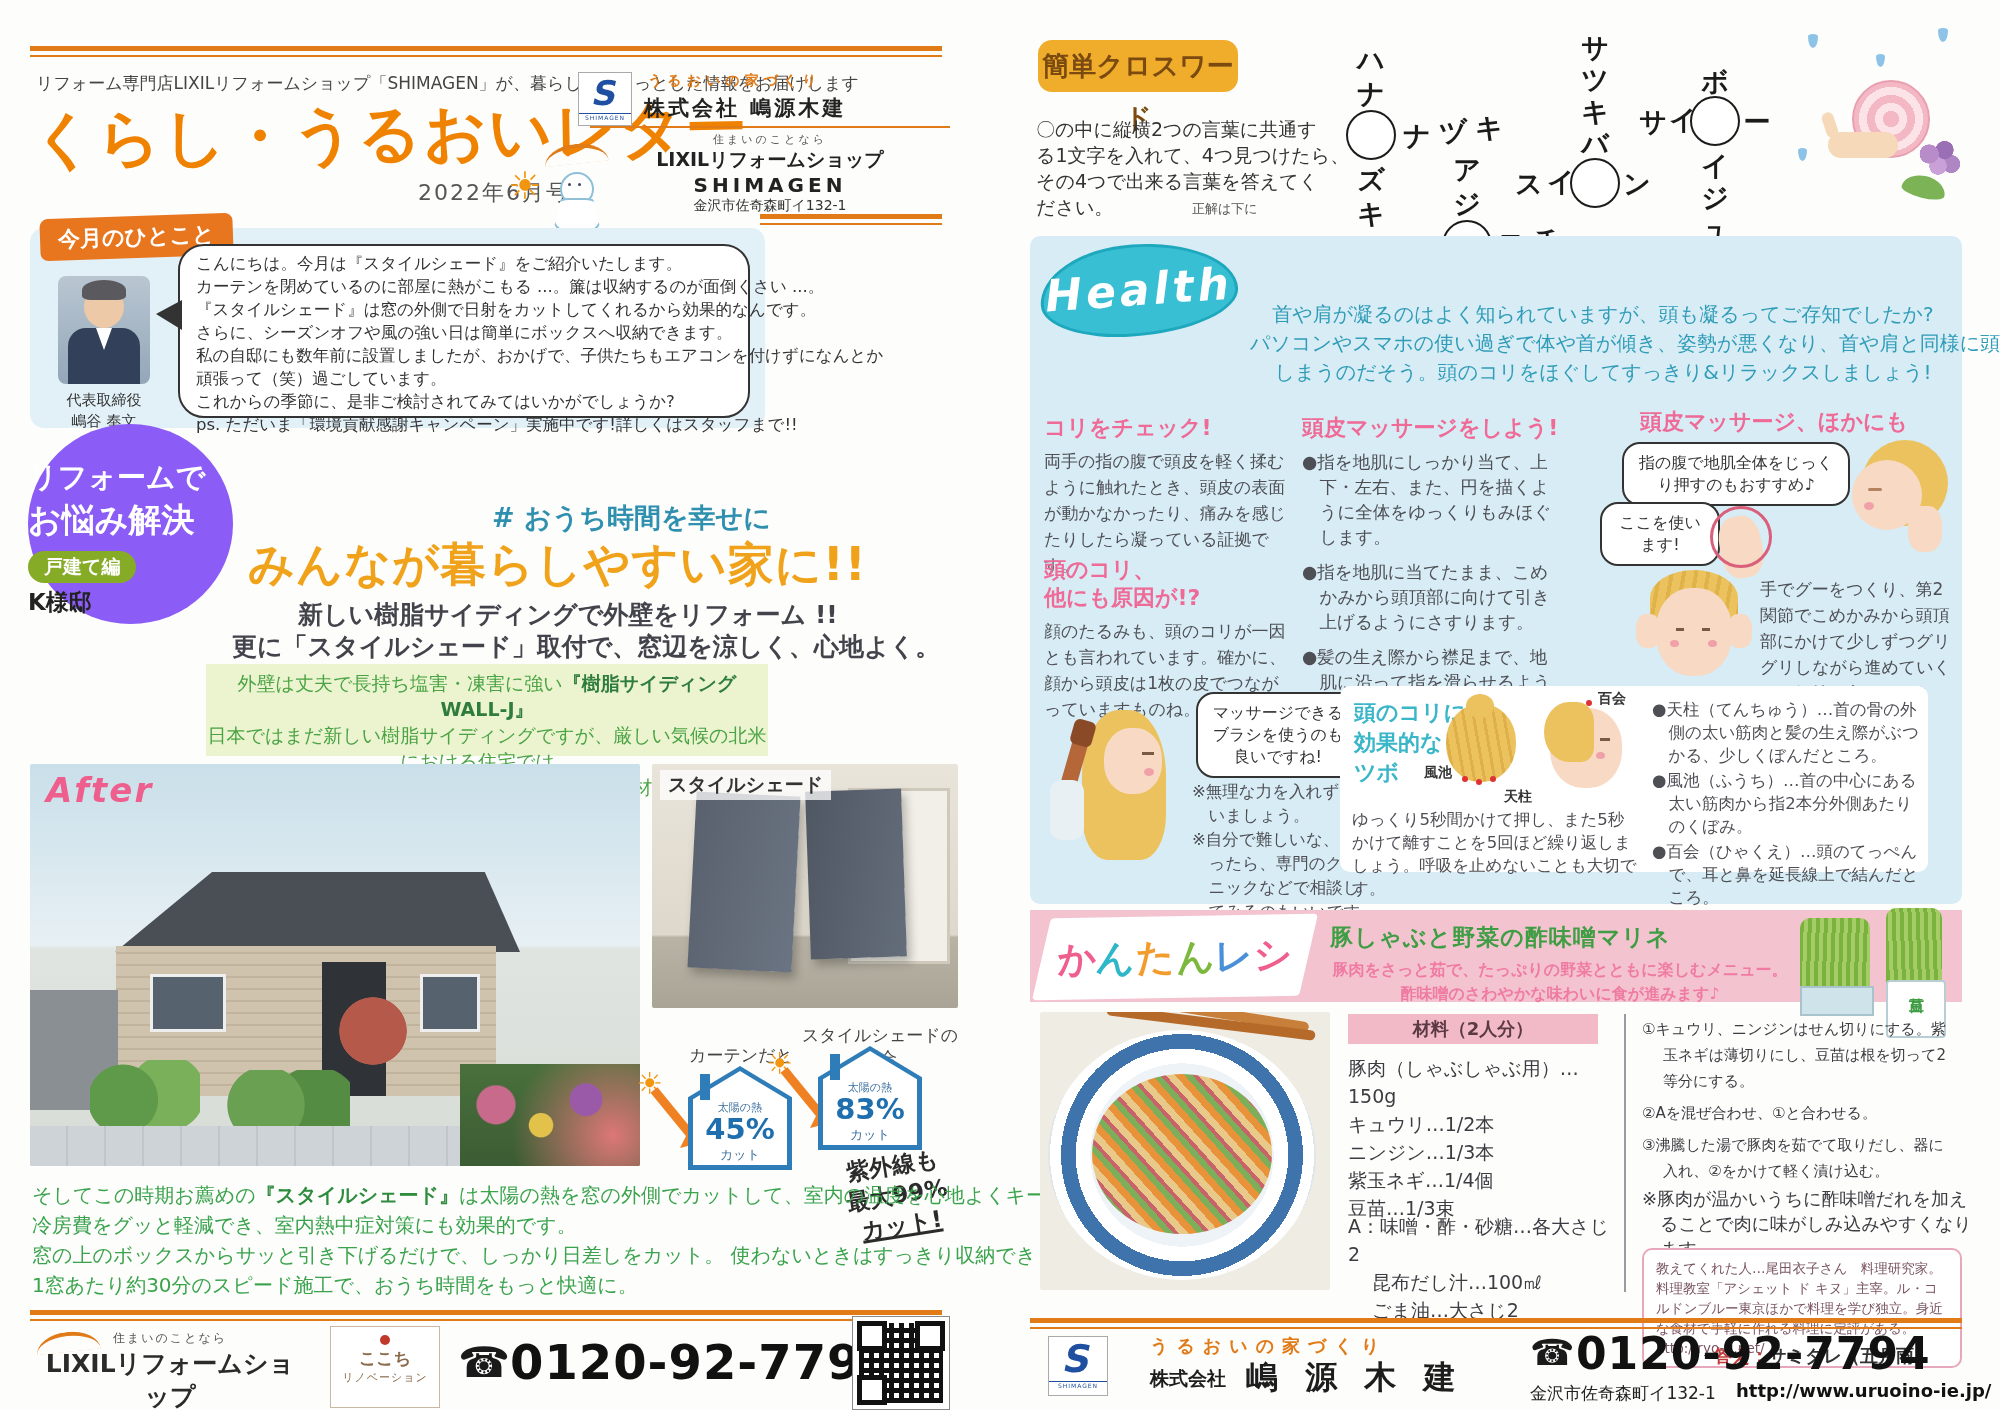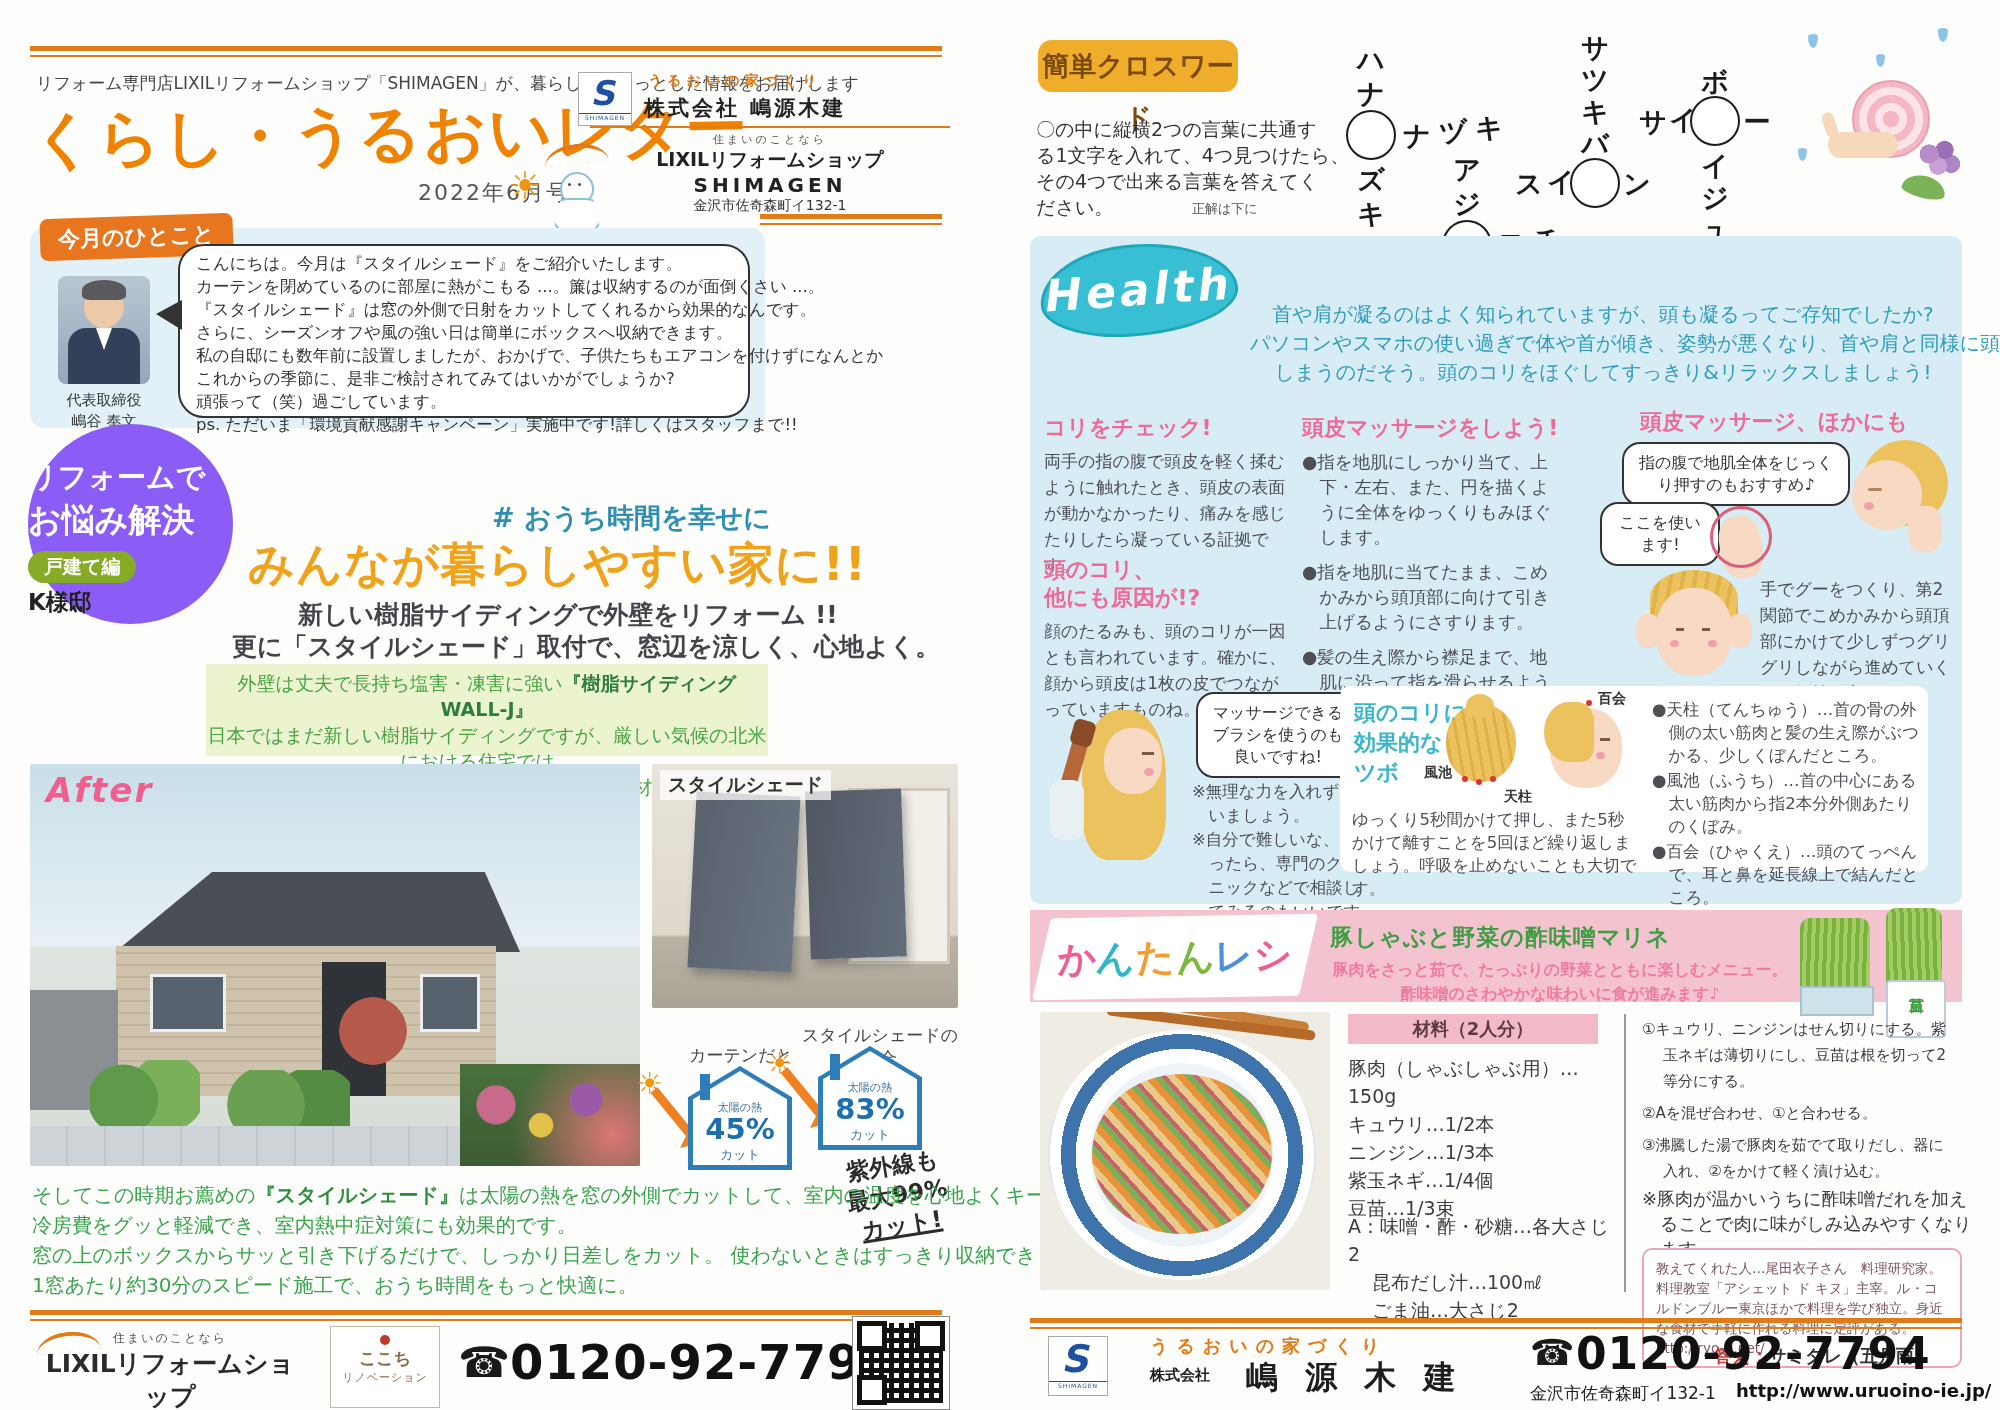--- a/index.html
+++ b/index.html
@@ -98,21 +98,21 @@
   .mat-head{background:#f2b9c7;color:#5c3a44;font-size:18px;font-weight:bold;text-align:center;line-height:30px;}
   .mat-line{font-size:19px;color:#3c3c42;line-height:28px;}
   .step{font-size:15px;color:#3c3c42;line-height:26px;padding-left:1.4em;text-indent:-1.4em;margin-bottom:6px;}
   .recipe-note{font-size:18px;color:#3c3c42;line-height:25px;padding-left:1em;text-indent:-1em;}
   .chef-box{border:2px solid #e8a7ba;border-radius:10px;background:#fff;font-size:13.5px;color:#7a5560;line-height:20px;padding:8px 12px;}
   .answer{font-size:18px;color:#333;font-weight:bold;}
   .answer .lab{color:#c03a3a;}
   .divider-v{border-left:2px solid #9a9aa0;}
   
   .rf-company{font-size:32px;font-weight:bold;color:#1d1d1d;letter-spacing:8px;}
-  .rf-kk{font-size:15px;font-weight:bold;color:#1d1d1d;}
+  .rf-kk{font-size:19px;font-weight:bold;color:#1d1d1d;}
   .rf-addr{font-size:17px;color:#222;}
   .rf-url{font-size:18px;color:#111;font-weight:bold;}
   
   .ph{overflow:hidden;border-radius:2px;}
 </style>
 </head>
 <body>
 
 <div id="canvas">
 
@@ -157,22 +157,22 @@
     <div>嶋谷 奉文</div>
   </div>
   <div class="abs bubble" style="left:178px;top:244px;width:568px;height:170px;"></div>
   <div class="abs bubble-tail" style="left:156px;top:300px;"></div>
   <div class="abs" style="left:196px;top:252px;">
     <div class="hito-line">こんにちは。今月は『スタイルシェード』をご紹介いたします。</div>
     <div class="hito-line">カーテンを閉めているのに部屋に熱がこもる ...。簾は収納するのが面倒くさい ...。</div>
     <div class="hito-line">『スタイルシェード』は窓の外側で日射をカットしてくれるから効果的なんです。</div>
     <div class="hito-line">さらに、シーズンオフや風の強い日は簡単にボックスへ収納できます。</div>
     <div class="hito-line">私の自邸にも数年前に設置しましたが、おかげで、子供たちもエアコンを付けずになんとか</div>
+    <div class="hito-line">頑張って（笑）過ごしています。</div>
     <div class="hito-line">これからの季節に、是非ご検討されてみてはいかがでしょうか?</div>
-    <div class="hito-line">頑張って（笑）過ごしています。</div>
     <div class="hito-line">ps. ただいま「環境貢献感謝キャンペーン」実施中です!詳しくはスタッフまで!!</div>
   </div>
 
   <div class="abs green-circle" style="left:28px;top:424px;">
     <div class="gc1" style="margin-top:34px;">リフォームで</div>
     <div class="gc2">お悩み解決</div>
     <div style="margin-top:8px;"><span class="gc-pill">戸建て編</span></div>
     <div class="gc-client" style="margin-top:4px;">K様邸</div>
   </div>
 

